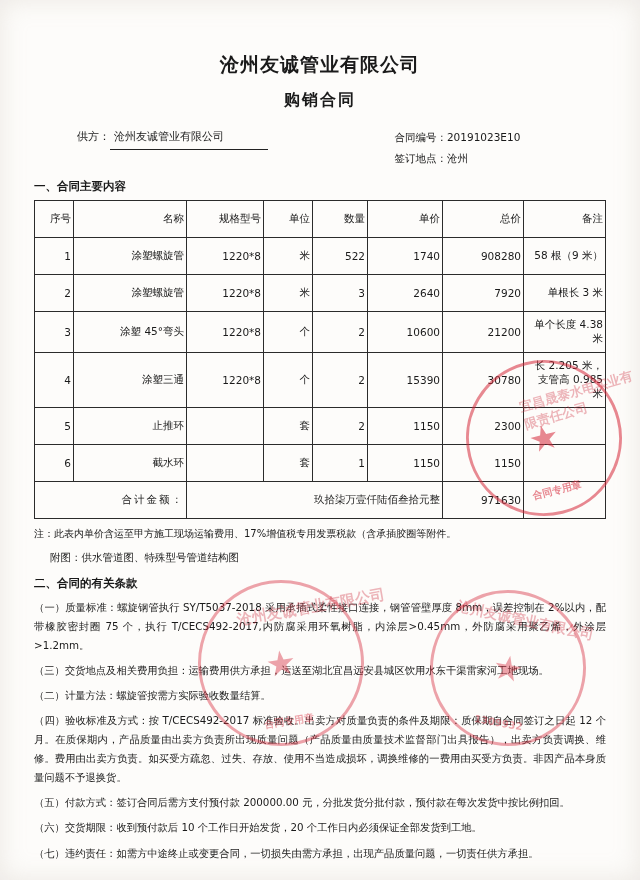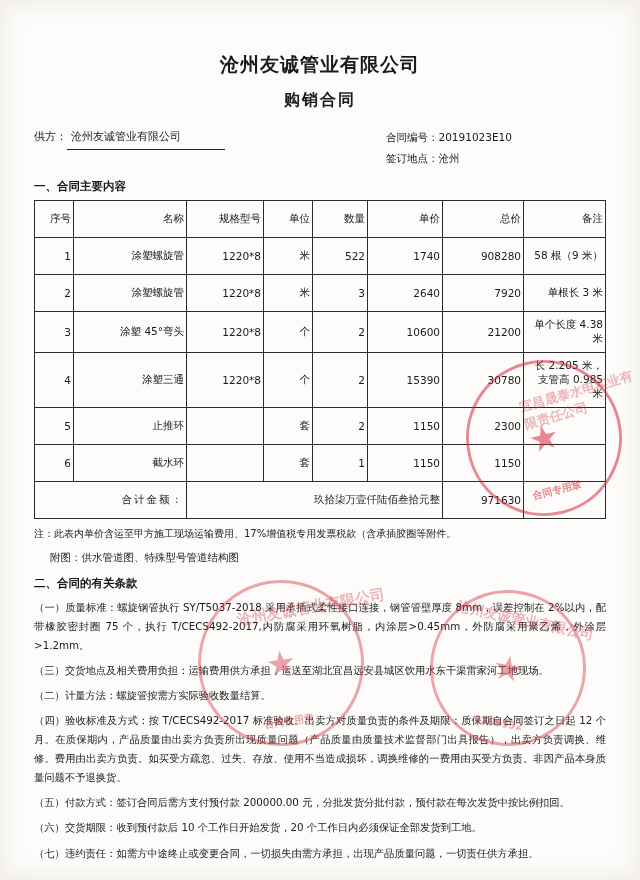--- a/index.html
+++ b/index.html
@@ -56,20 +56,21 @@
     line-height: 1.9;
     position: relative;
   }
   .party-row {
     display: flex;
     justify-content: space-between;
     align-items: flex-start;
   }
   .party-left {
     width: 330px;
+    margin-left: 43px;
   }
   .party-right {
     width: 220px;
     font-size: 10.5px;
     line-height: 2.0;
   }
   .underline-txt {
     border-bottom: 1px solid #222;
     padding: 0 4px 1px 4px;
     display: inline-block;

